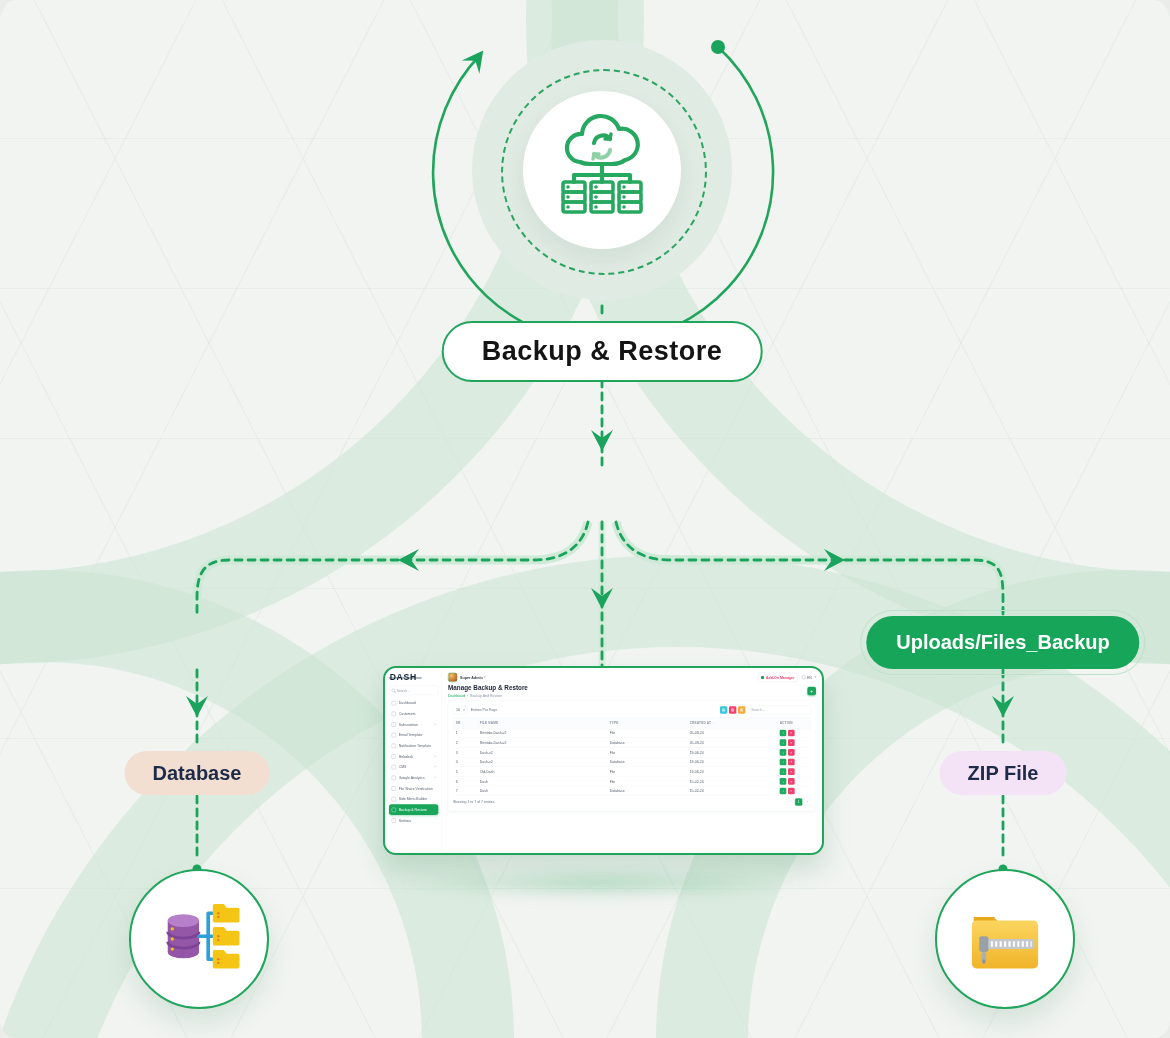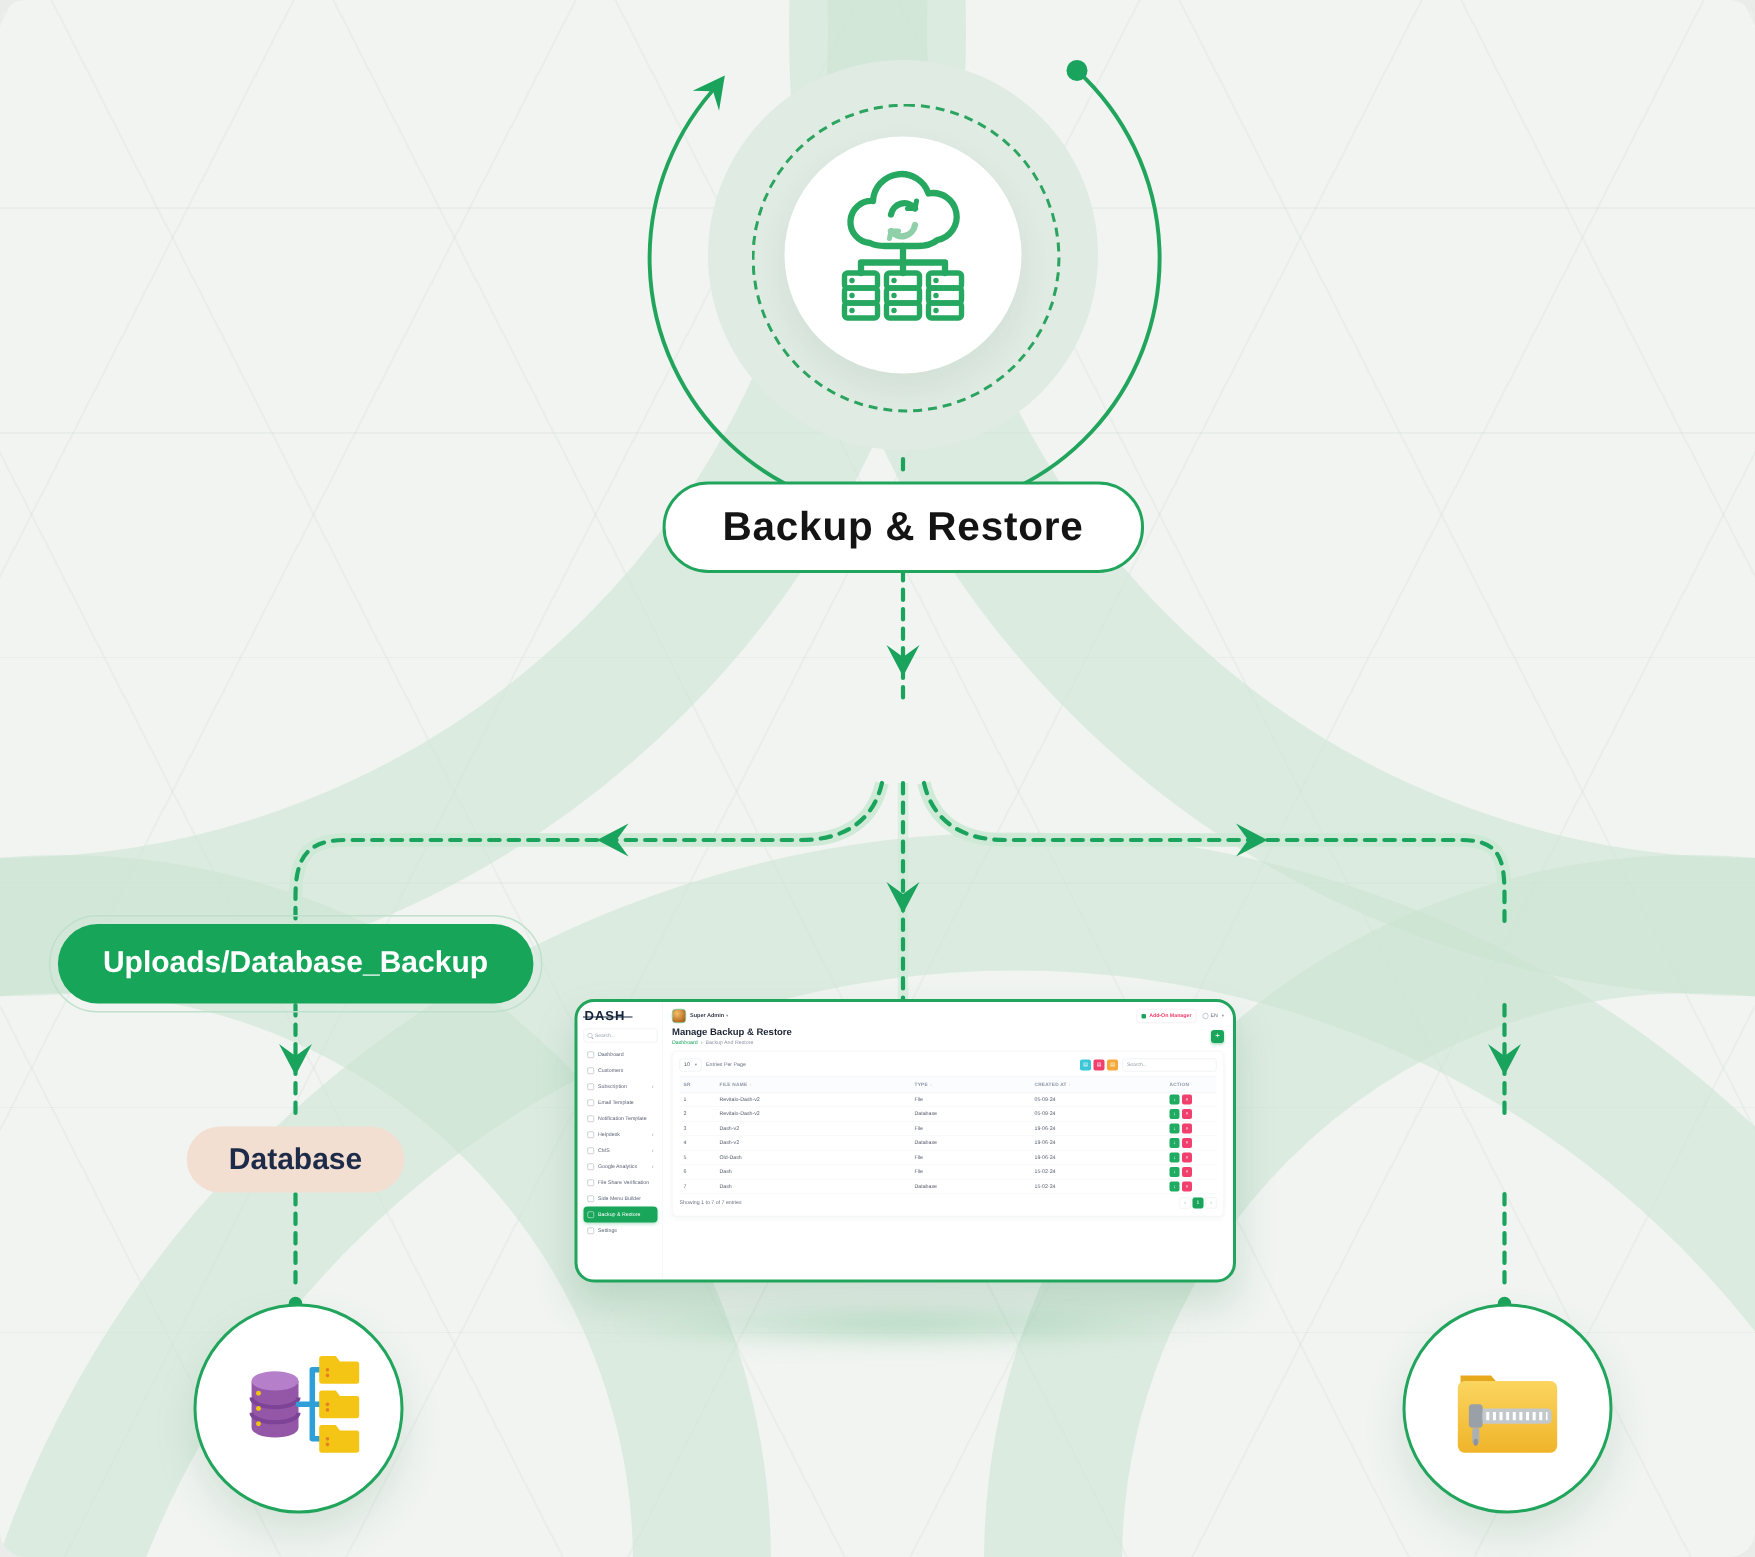--- a/index.html
+++ b/index.html
@@ -185,26 +185,29 @@
         <path d="M18,75 l0.01,0 M18,85 l0.01,0 M18,95 l0.01,0 M46,75 l0.01,0 M46,85 l0.01,0 M46,95 l0.01,0 M74,75 l0.01,0 M74,85 l0.01,0 M74,95 l0.01,0"></path>
       </g>
     </g>
   </svg>
 
   <div class="pill pill-root">
     <span>Backup &amp; Restore</span>
   </div>
 
 
-  <div class="pill pill-green pill-left">
-    <span>Uploads/Database_Backup</span>
+  <div class="pill pill-green pill-right">
+    <span>Uploads/Files_Backup</span>
   </div>
 
   <div class="pill pill-out pill-db">
     <span>Database</span>
+  </div>
+  <div class="pill pill-out pill-zip">
+    <span>ZIP File</span>
   </div>
 
   <div class="end-circle ec-left">
     <svg width="92" height="92" viewBox="0 0 100 100">
       <path d="M16,30 L16,64 A17,7 0 0 0 50,64 L50,30 Z" fill="#9457a8"></path>
       <ellipse cx="33" cy="30" rx="17" ry="7" fill="#b57fc9"></ellipse>
       <path d="M16,42 A17,7 0 0 0 50,42" fill="none" stroke="#7d4396" stroke-width="3"></path>
       <path d="M16,53 A17,7 0 0 0 50,53" fill="none" stroke="#7d4396" stroke-width="3"></path>
       <circle cx="21" cy="39" r="1.8" fill="#f1c40f"></circle>
         <circle cx="21" cy="50" r="1.8" fill="#f1c40f"></circle>

